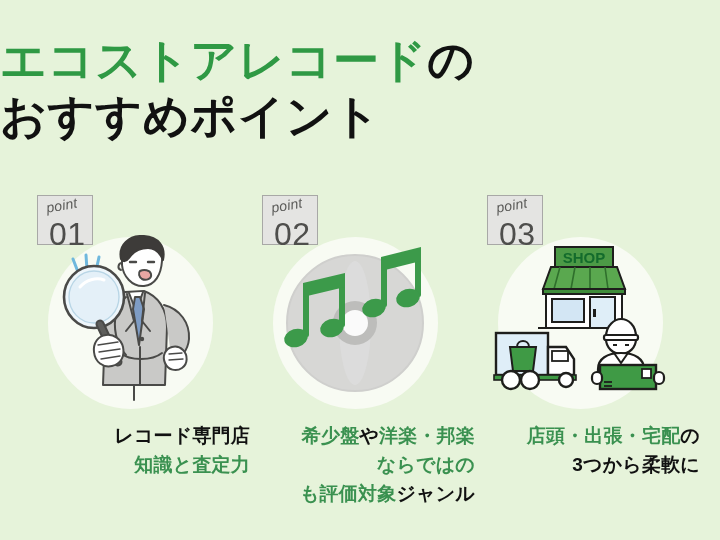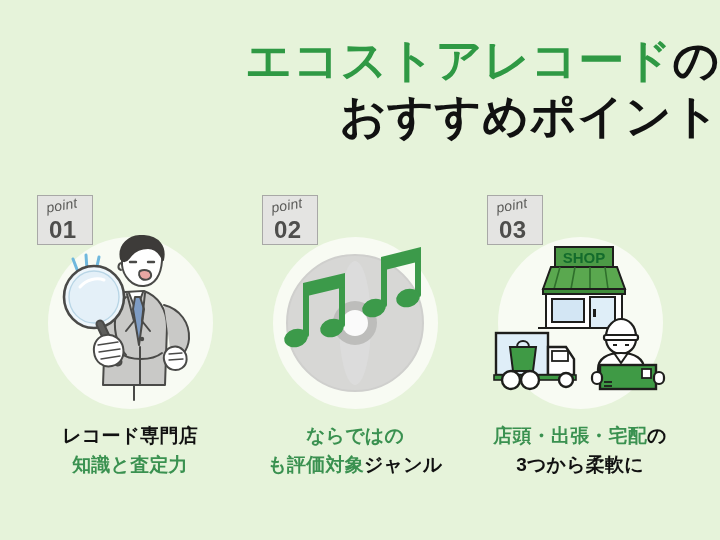--- a/index.html
+++ b/index.html
@@ -20,21 +20,21 @@
     height: 540px;
     background: #e6f3da;
   }
 
   
   #title {
     position: absolute;
     left: 0;
     top: 32px;
     width: 720px;
-    text-align: right;
+    text-align: left;
     line-height: 1.22;
     font-weight: 700;
     font-size: 46px;
     letter-spacing: 0.5px;
     color: #111111;
   }
   #title .line { display: block; white-space: nowrap; }
   .tx-green { color: #2f9944; }
   .tx-black { color: #111111; }
 
@@ -79,43 +79,43 @@
     font-style: italic;
     color: #5b5b59;
     transform: rotate(-10deg);
     transform-origin: left top;
     letter-spacing: 0.2px;
   }
   .badge .bn {
     position: absolute;
     left: 11px;
     top: 20px;
-    font-size: 24px;
-    font-weight: 700;
+    font-size: 32px;
+    font-weight: 400;
     color: #4e4e4c;
     letter-spacing: 0.5px;
   }
 
   
   .art {
     position: absolute;
     left: 20px;
     top: 45px;
     width: 200px;
     height: 175px;
   }
   .art svg { display: block; }
 
   
   .caption {
     position: absolute;
     left: 0;
     top: 232px;
     width: 240px;
-    text-align: center;
+    text-align: right;
     font-size: 19px;
     font-weight: 700;
     line-height: 1.52;
     letter-spacing: 0.2px;
   }
   .caption .line { display: block; white-space: nowrap; }
   .cap-green { color: #3a9150; }
   .cap-black { color: #111111; }
 </style>
 </head>
@@ -231,20 +231,21 @@
         </g>
       </svg>
     </div>
 
     <div class="badge">
       <span class="bp">point</span>
       <span class="bn">02</span>
     </div>
 
     <div class="caption">
+      <span class="line"><span class="cap-green">希少盤</span><span class="cap-black">や</span><span class="cap-green">洋楽・邦楽</span></span>
       <span class="line"><span class="cap-green">ならではの</span></span>
       <span class="line"><span class="cap-green">も評価対象</span><span class="cap-black">ジャンル</span></span>
     </div>
   </div>
 
   <div class="col" id="col3">
     <div class="circle"></div>
 
     <div class="art">
       <svg width="200" height="175" viewBox="0 0 200 175" xmlns="http://www.w3.org/2000/svg">

